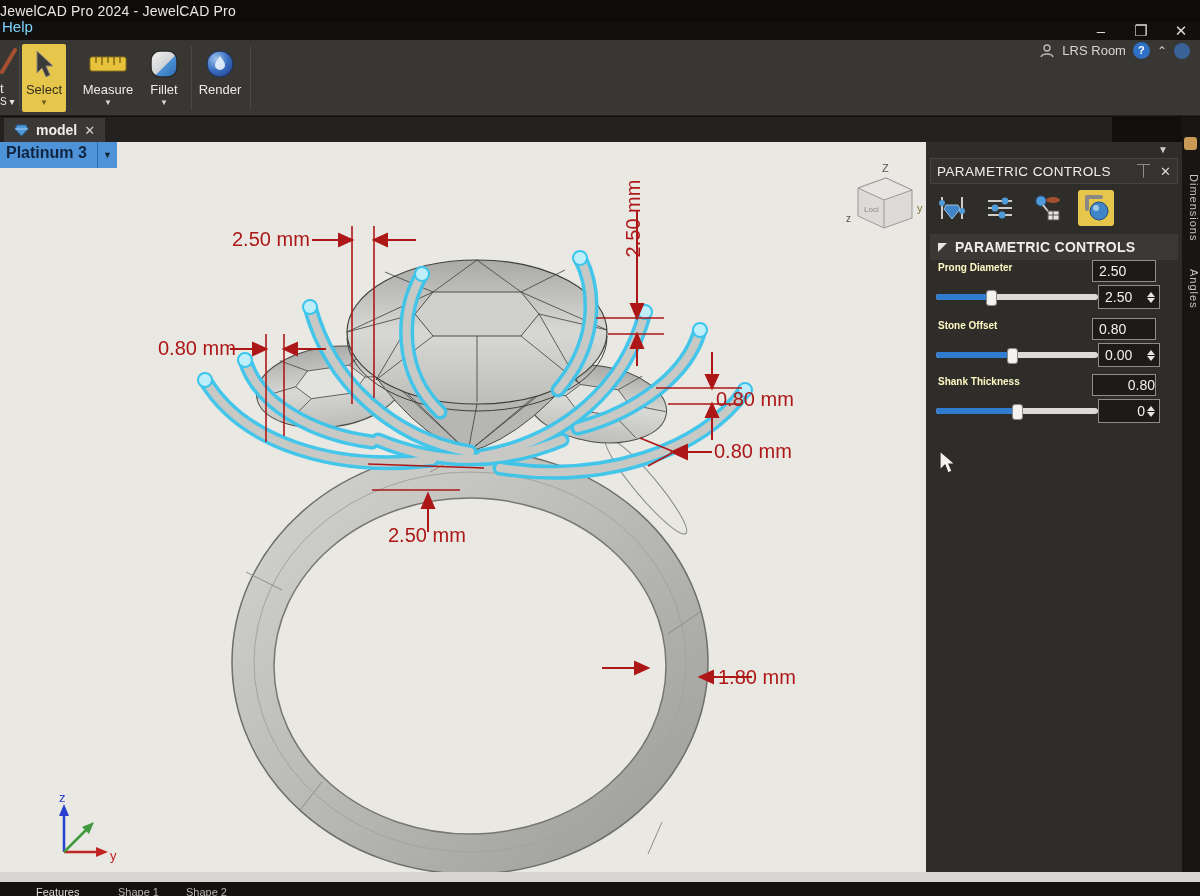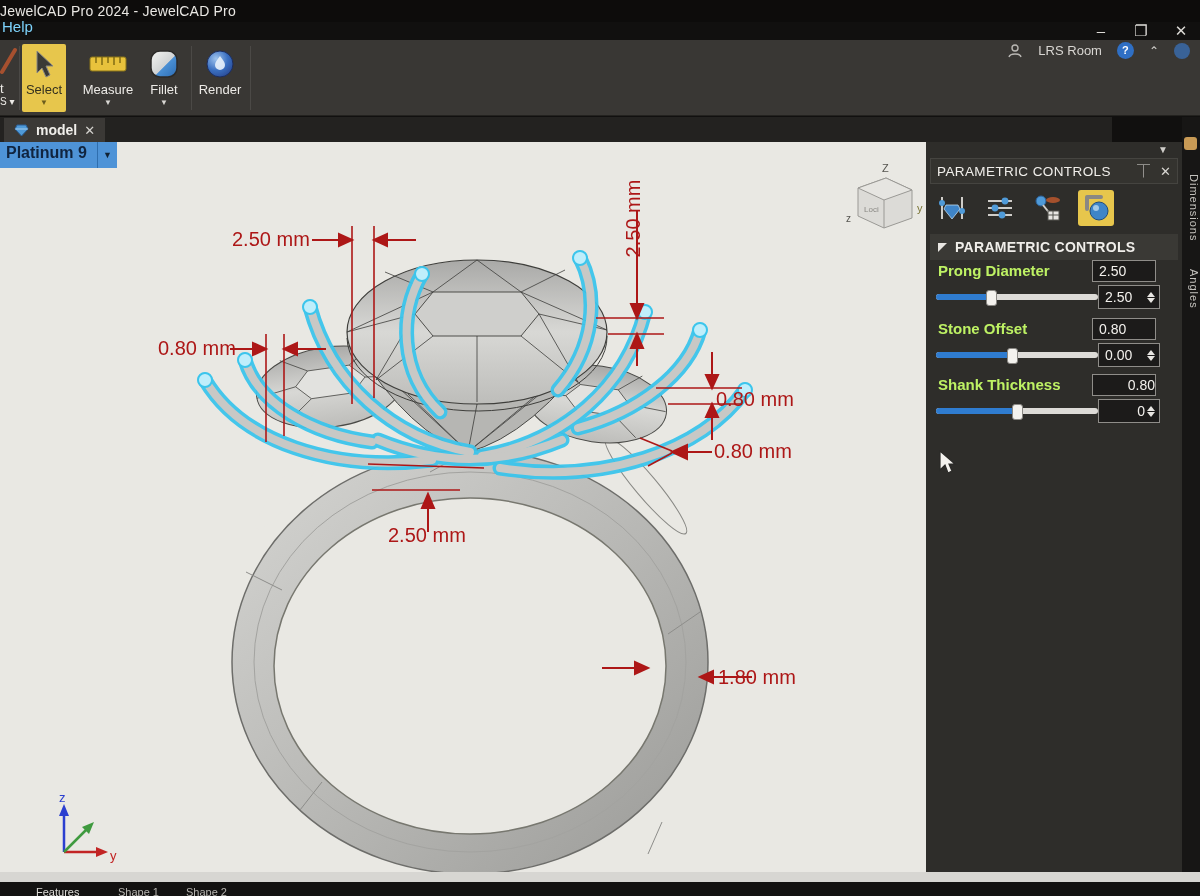--- a/index.html
+++ b/index.html
@@ -8,21 +8,21 @@
   .screen { position:relative; width:1200px; height:896px; background:#11100f; }
 
   
   .titlebar { position:absolute; left:0; top:0; width:1200px; height:22px; background:#0d0c0b; }
   .title { position:absolute; left:0; right:0; top:3px; text-align:left; color:#e9e7e3;
     font-size:14px; letter-spacing:.2px; }
   .win-controls { position:absolute; right:8px; top:22px; display:flex; gap:18px; z-index:6; }
   .win-btn { color:#dddbd7; font-size:15px; width:22px; text-align:center; cursor:default; }
   .menubar { position:absolute; left:0; top:16px; height:24px; z-index:5; }
   .menu-item { color:#7dd3fc; font-size:15px; padding:2px 8px 2px 2px; display:inline-block; }
-  .account { position:absolute; right:10px; top:42px; display:flex; align-items:center; gap:15px; z-index:6; }
+  .account { position:absolute; right:10px; top:42px; display:flex; align-items:center; gap:7px; z-index:6; }
   .account .name { color:#d8d6d2; font-size:13px; }
   .help-circle { width:17px; height:17px; border-radius:50%; background:#2f6fc4; color:#fff;
     font-size:11px; font-weight:bold; text-align:center; line-height:17px; }
   .chev-up { color:#cfcdc9; font-size:12px; }
   .partial-orb { width:16px; height:16px; border-radius:50%; background:#3a6db0; opacity:.8; }
 
   
   .toolbar { position:absolute; left:0; top:40px; width:1200px; height:76px; background:#393734;
     border-bottom:1px solid #23221f; }
   .tbtn { position:absolute; top:4px; height:68px; display:flex; flex-direction:column;
@@ -62,21 +62,21 @@
   .pin-icon, .panel-close { color:#d9d7d3; font-size:13px; margin-left:10px; }
   .panel-icons { position:absolute; left:8px; top:48px; display:flex; gap:12px; align-items:center; }
   .picon { width:36px; height:36px; display:flex; align-items:center; justify-content:center; }
   .picon.active { background:#e7c64c; border-radius:3px; }
   .section-bar { position:absolute; left:4px; top:92px; right:4px; height:26px; background:#3a3935;
     display:flex; align-items:center; padding:0 8px; gap:8px; }
   .section-tri { width:0; height:0; border-top:9px solid #e8e6e2; border-right:9px solid transparent; }
   .section-title { color:#f0eeea; font-size:14px; font-weight:bold; letter-spacing:.3px; }
 
   .ctl { position:absolute; left:10px; right:12px; height:56px; }
-  .ctl-label { position:absolute; left:2px; top:0; color:#bef264; font-size:15px; font-weight:bold; }
+  .ctl-label { position:absolute; left:2px; top:0; color:#fef9c3; font-size:10px; font-weight:bold; }
   .ctl-value { position:absolute; right:14px; top:-2px; width:64px; height:22px; background:#1c1b1a;
     border:1px solid #8f8d89; color:#f2f0ec; font-size:14px; padding:2px 0 0 6px; }
   .ctl-spin { position:absolute; right:10px; top:23px; width:62px; height:24px; background:#1c1b1a;
     border:1px solid #8f8d89; color:#f2f0ec; font-size:14px; display:flex; align-items:center; }
   .ctl-spin .num { flex:1; padding-left:6px; }
   .spin-arrows { width:14px; display:flex; flex-direction:column; align-items:center; gap:1px; padding-right:2px;}
   .spin-arrows i { width:0; height:0; border-left:4px solid transparent; border-right:4px solid transparent; }
   .spin-up { border-bottom:5px solid #e8e6e2; }
   .spin-down { border-top:5px solid #e8e6e2; }
   .slider { position:absolute; left:0; top:28px; width:162px; height:14px; }
@@ -217,21 +217,21 @@
         <polyline points="1,5 14,5 M3,1 5,5 7.5,12 10,5 12,1" fill="none" stroke="#bcd9f0" stroke-width=".8"></polyline>
       </svg>
       <span>model</span>
       <span class="close">✕</span>
     </div>
   </div>
 
   <div class="viewport">
 
     <div class="material-dd">
-      <div class="material-main">Platinum 9</div>
+      <div class="material-main">Platinum 3</div>
       <div class="material-arrow">▼</div>
     </div>
 
     <svg width="926" height="730" viewBox="0 0 926 730" style="position:absolute;left:0;top:0">
       <defs>
         <linearGradient id="metal" x1="0" y1="0" x2="1" y2="1">
           <stop offset="0" stop-color="#d6d6d3"></stop>
             <stop offset=".5" stop-color="#b9b9b6"></stop>
           <stop offset="1" stop-color="#9a9a97"></stop>
         </linearGradient>

